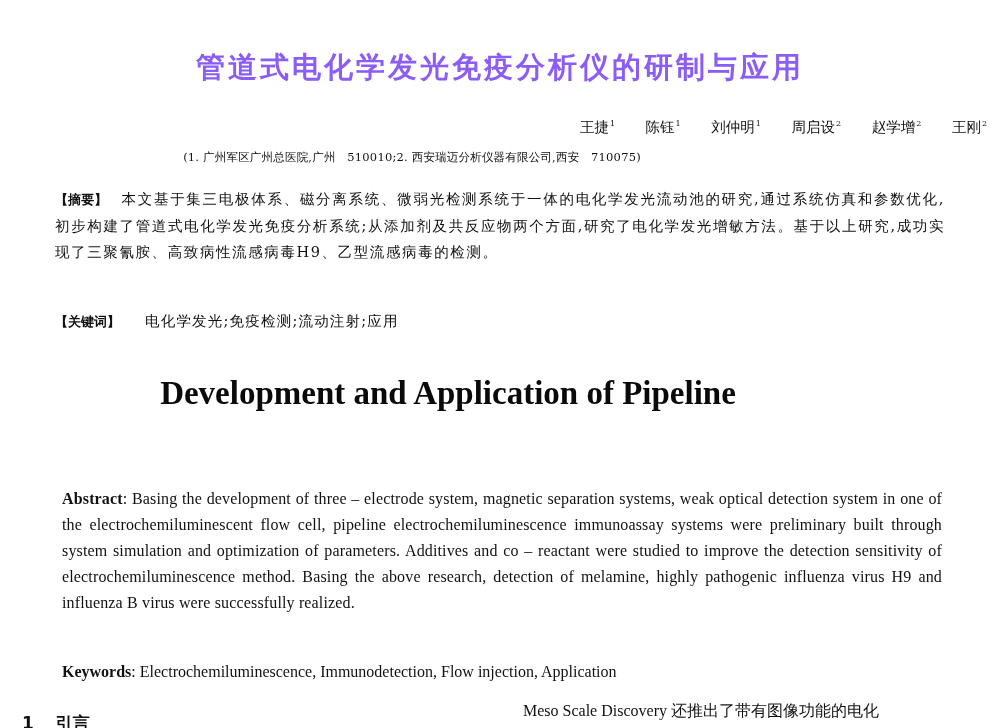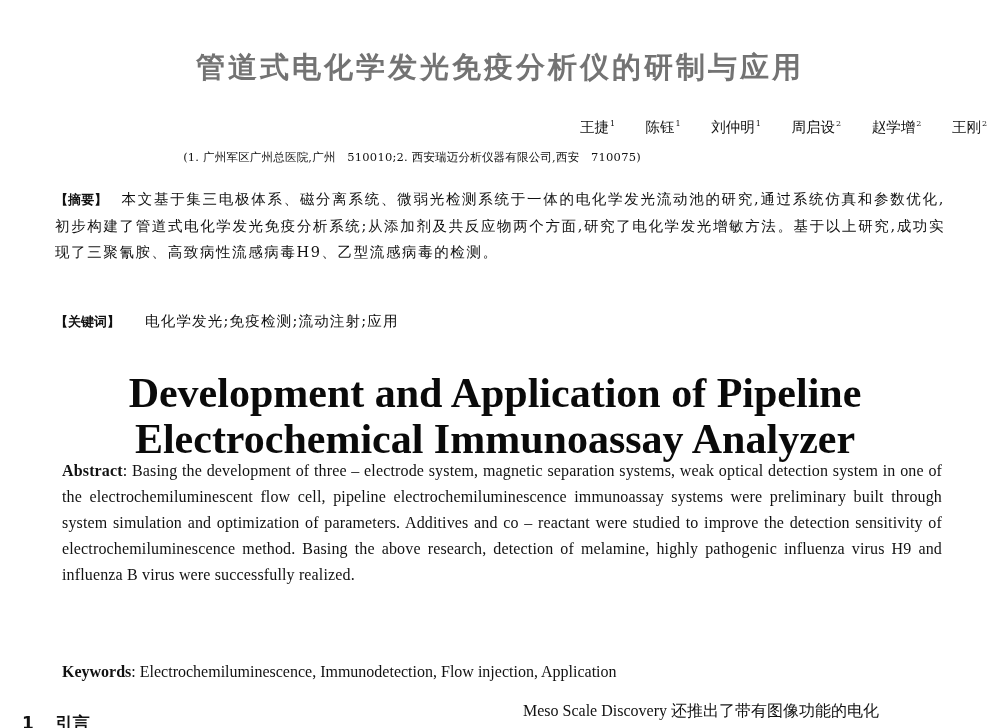--- a/index.html
+++ b/index.html
@@ -1,21 +1,21 @@
 <!DOCTYPE html>
 <html><head>
 <meta charset="utf-8">
 <style>
   html, body { margin: 0; padding: 0; background: #ffffff; }
   body { width: 1000px; height: 728px; overflow: hidden; position: relative; color: #111; }
 
   .cn-title {
     position: absolute; left: 0; width: 1000px; top: 48px;
     text-align: center; font-family: "DejaVu Sans", sans-serif;
-    font-weight: bold; font-size: 29px; letter-spacing: 3px; color: #737373;
+    font-weight: bold; font-size: 29px; letter-spacing: 3px; color: #8b5cf6;
   }
   .authors {
     position: absolute; left: 0; width: 1000px; top: 118px;
     text-align: right; font-family: "DejaVu Serif", serif; font-size: 14.5px;
   }
   .authors span.author { margin: 0 13px; }
   .authors sup { font-size: 8px; vertical-align: 6px; margin-left: 1px; }
   .affil {
     position: absolute; left: 0; width: 824px; top: 150px;
     text-align: center; font-family: "DejaVu Serif", serif; font-size: 11.5px; letter-spacing: 0.2px;
@@ -31,24 +31,24 @@
   .cn-keywords {
     position: absolute; left: 55px; top: 312px;
     font-family: "DejaVu Serif", serif; font-size: 14.5px; letter-spacing: 1.2px;
   }
   .cn-keywords .kw-text { margin-left: 25px; }
   .cn-abstract .ab-text { margin-left: 14px; }
 
   .en-title {
     position: absolute; left: 0; width: 896px; top: 370px;
     text-align: center; font-family: "Liberation Serif", serif; font-weight: bold;
-    font-size: 42px; line-height: 46px; color: #0a0a0a; padding-left: 47px;
+    font-size: 33px; line-height: 46px; color: #0a0a0a;
   }
   .en-abstract {
-    position: absolute; left: 62px; width: 880px; top: 458px;
+    position: absolute; left: 62px; width: 880px; top: 486px;
     font-family: "Liberation Serif", serif; font-size: 16px; line-height: 26px;
     text-align: justify; letter-spacing: 0.15px;
   }
   .en-abstract b, .en-keywords b { font-weight: bold; }
   .en-keywords {
     position: absolute; left: 62px; top: 663px;
     font-family: "Liberation Serif", serif; font-size: 16px;
   }
   .section-head {
     position: absolute; left: 22px; top: 712px;
@@ -81,21 +81,20 @@
   <div class="cn-abstract">
     <span class="label-cn">【摘要】</span><span class="ab-text">本文基于集三电极体系、磁分离系统、微弱光检测系统于一体的电化学发光流动池的研究,通过系统仿真和参数优化,初步构建了管道式电化学发光免疫分析系统;从添加剂及共反应物两个方面,研究了电化学发光增敏方法。基于以上研究,成功实现了三聚氰胺、高致病性流感病毒H9、乙型流感病毒的检测。</span>
   </div>
 
   <div class="cn-keywords">
     <span class="label-cn">【关键词】</span><span class="kw-text">电化学发光;免疫检测;流动注射;应用</span>
   </div>
 
   <div class="en-title">
     <div>Development and Application of Pipeline</div>
-    <div>Electrochemical Immunoassay Analyzer</div>
   </div>
 
   <div class="en-abstract">
     <b>Abstract</b><span>: </span><span>Basing the development of three – electrode system, magnetic separation systems, weak optical detection system in one of the electrochemiluminescent flow cell, pipeline electrochemiluminescence immunoassay systems were preliminary built through system simulation and optimization of parameters. Additives and co – reactant were studied to improve the detection sensitivity of electrochemiluminescence method. Basing the above research, detection of melamine, highly pathogenic influenza virus H9 and influenza B virus were successfully realized.</span>
   </div>
 
   <div class="en-keywords">
     <b>Keywords</b><span>: </span><span>Electrochemiluminescence, Immunodetection, Flow injection, Application</span>
   </div>
 

